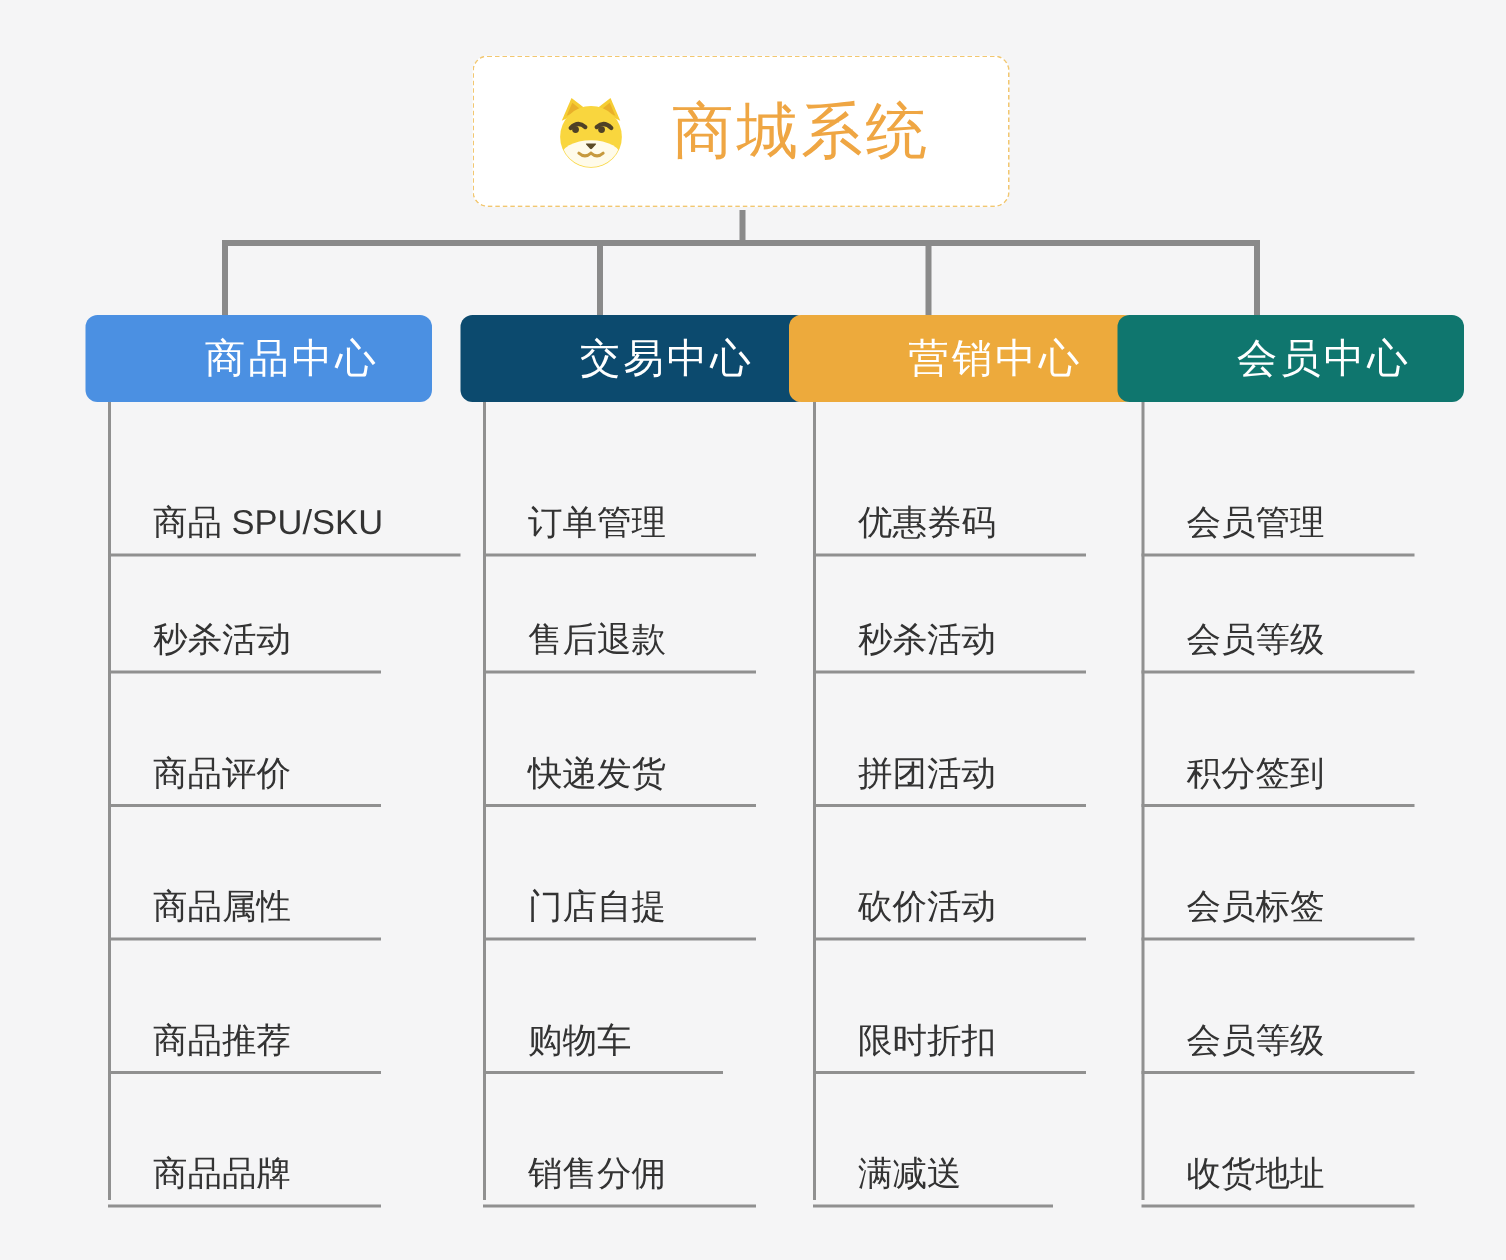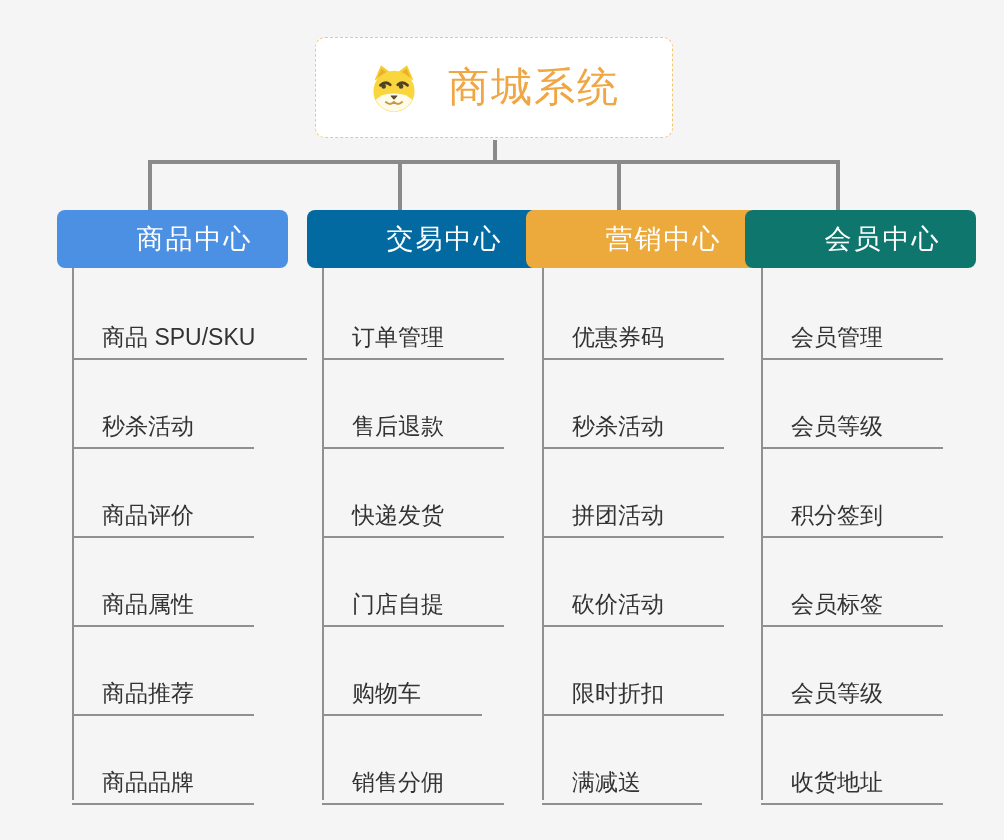--- a/index.html
+++ b/index.html
@@ -56,21 +56,21 @@
     border-bottom:2px solid #909090;
     box-sizing:content-box;
     display:flex; align-items:flex-end;
     padding-left:30px; padding-bottom:5px;
     font-size:23px; color:#333333;
     white-space:nowrap;
   }
   .item.wide   { width:205px; }
   .item.narrow { width:130px; }
   .c0 { left:72px; } .c1 { left:322px; } .c2 { left:542px; } .c3 { left:761px; }
-  .r0 { top:313px; } .r1 { top:402px; } .r2 { top:491px; }
+  .r0 { top:324px; } .r1 { top:402px; } .r2 { top:491px; }
   .r3 { top:580px; } .r4 { top:669px; } .r5 { top:758px; }
 </style>
 </head>
 <body>
 
 <div class="canvas">
 
   <div class="line stem"></div>
   <div class="line bus"></div>
   <div class="line drop d0"></div>
@@ -99,21 +99,21 @@
         <path d="M27.5 21 q4.5 -4 9 0.5" stroke="#4f4126" stroke-width="2.6" fill="none" stroke-linecap="round"></path>
         <circle cx="30.5" cy="22.5" r="2.1" fill="#4f4126"></circle>
         <path d="M21.3 31 h5.4 q0.8 0 0.3 0.7 l-2.4 2.6 q-0.6 0.6 -1.2 0 l-2.4 -2.6 q-0.5 -0.7 0.3 -0.7 z" fill="#5c4b28"></path>
         <path d="M16.5 37 q3.8 3.4 7.5 0 q3.7 3.4 7.5 0" stroke="#c79a3f" stroke-width="1.8" fill="none" stroke-linecap="round"></path>
       </svg>
     </span>
     <span class="root-title">商城系统</span>
   </div>
 
   <div class="branch b0" style="background-color: rgb(75, 144, 226);">商品中心</div>
-  <div class="branch b1" style="background-color: #0369a1;">交易中心</div>
+  <div class="branch b1" style="background-color: #0c4a6e;">交易中心</div>
   <div class="branch b2" style="background-color: rgb(237, 170, 60);">营销中心</div>
   <div class="branch b3" style="background-color: #0f766e;">会员中心</div>
 
   <div class="item c0 r0 wide">商品 SPU/SKU</div>
   <div class="item c0 r1">秒杀活动</div>
   <div class="item c0 r2">商品评价</div>
   <div class="item c0 r3">商品属性</div>
   <div class="item c0 r4">商品推荐</div>
   <div class="item c0 r5">商品品牌</div>
 

